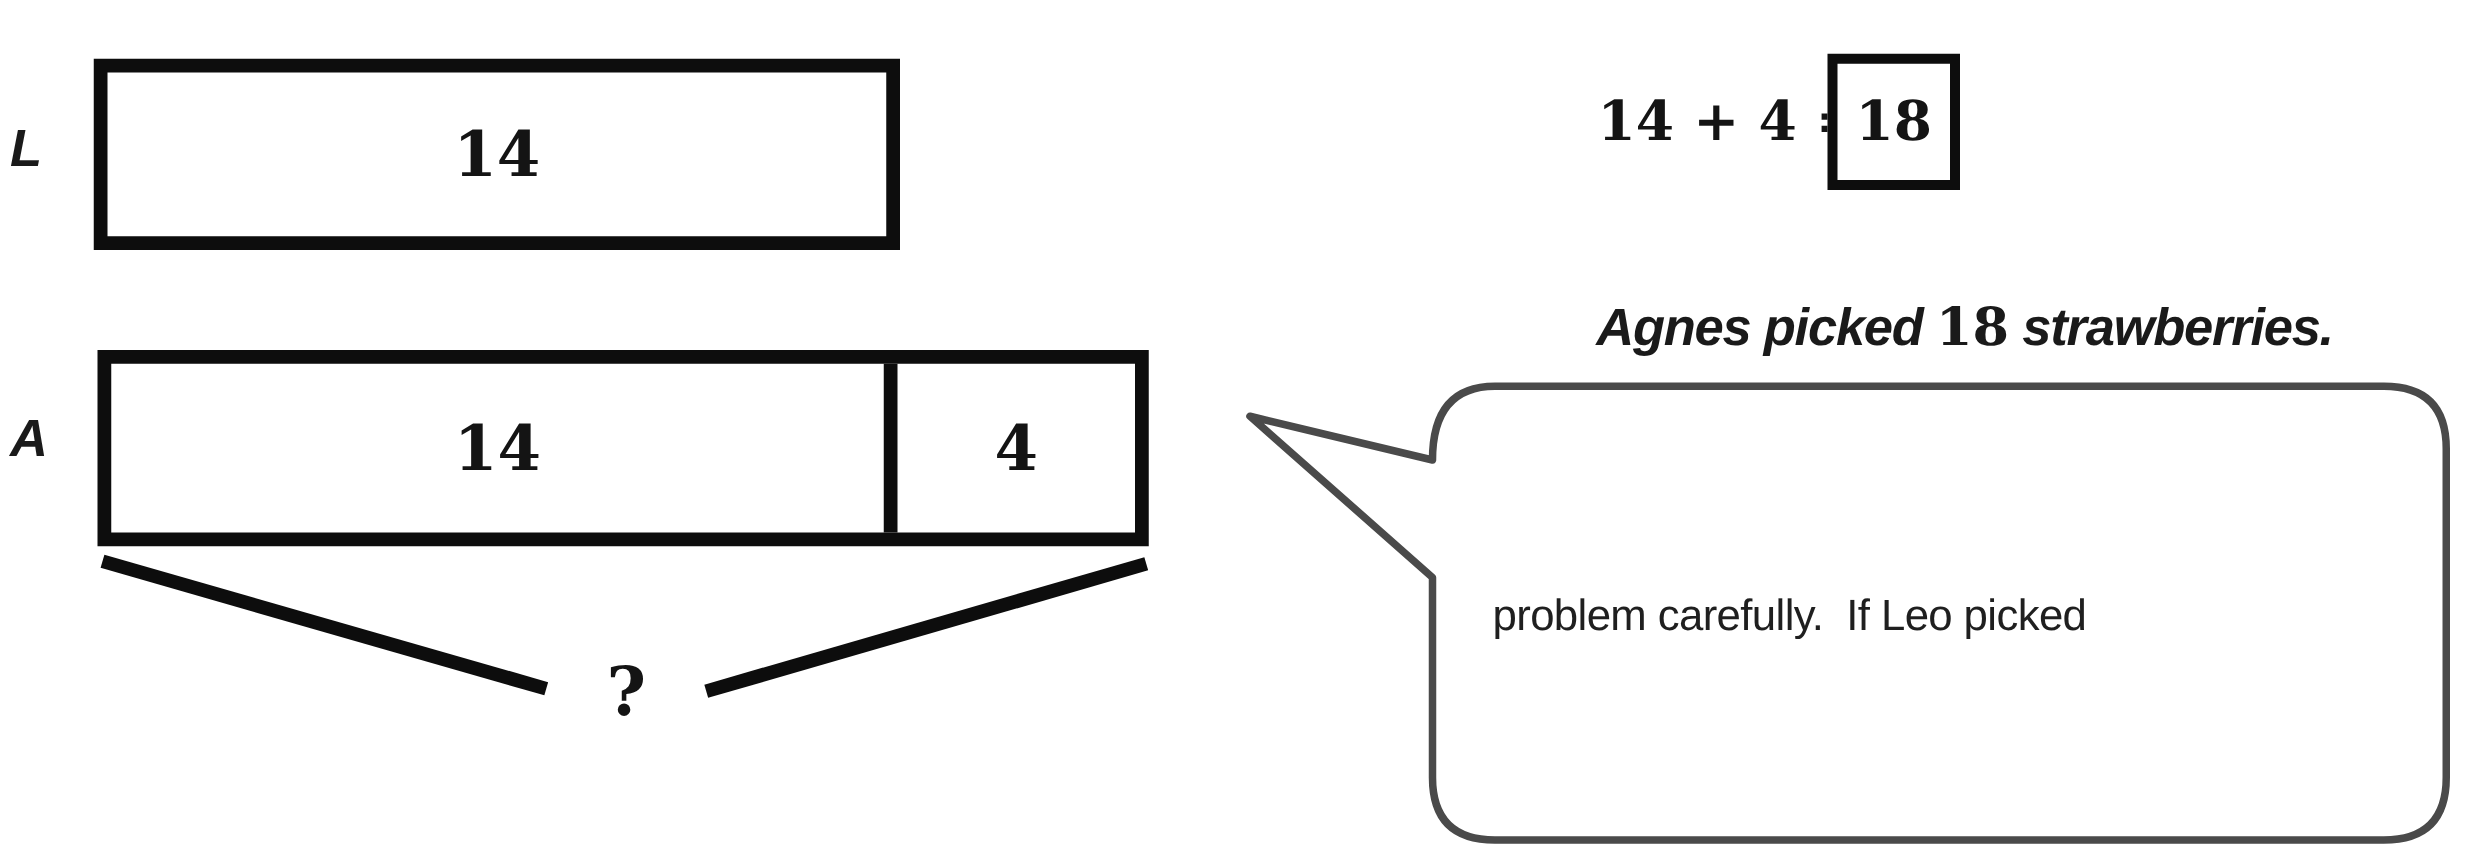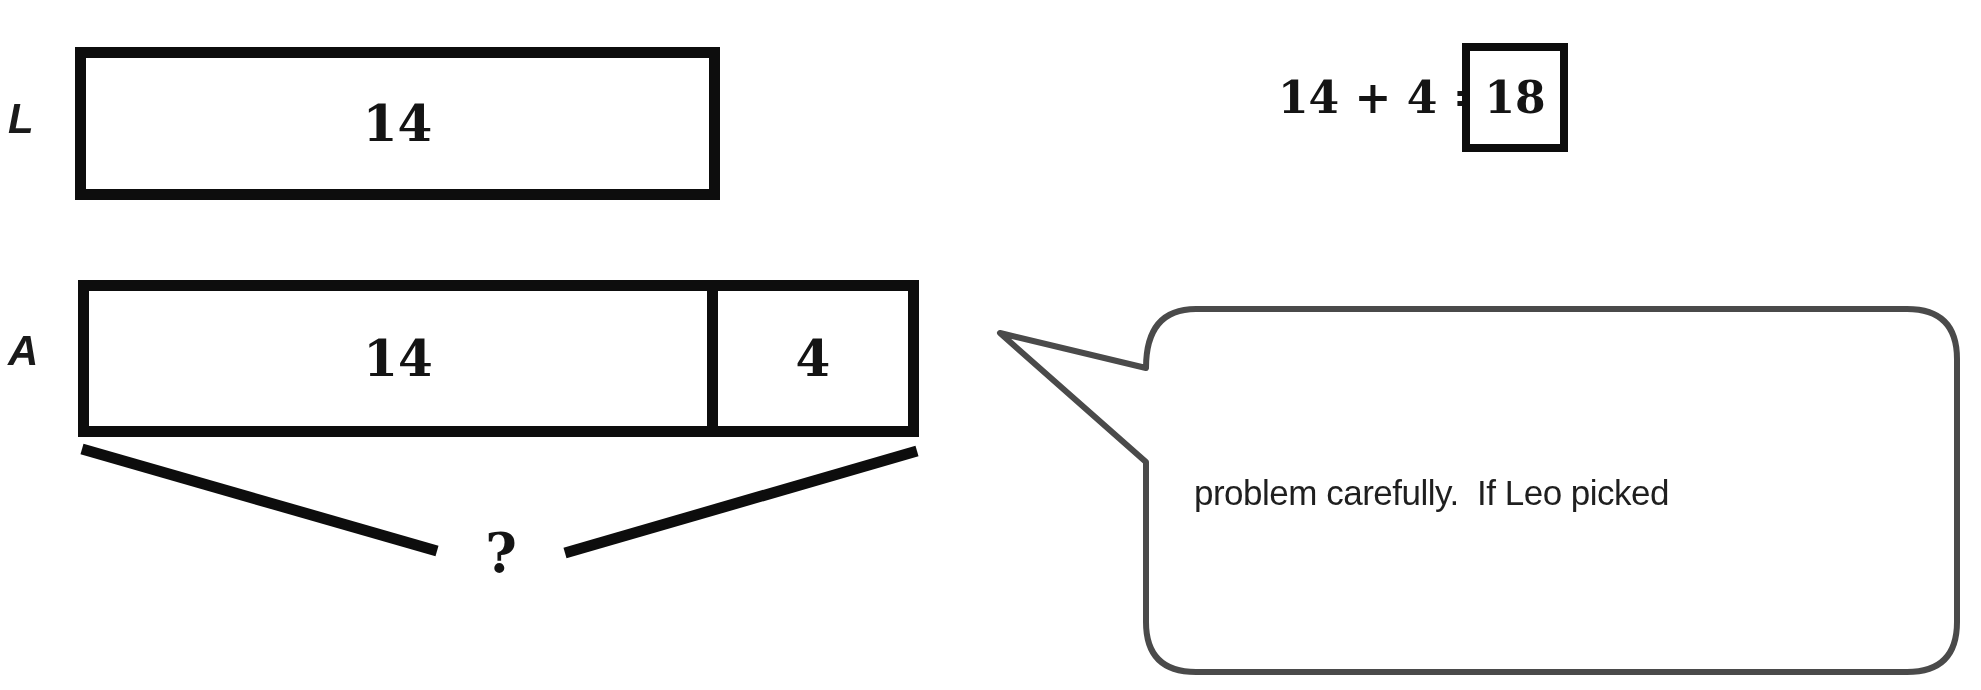--- a/index.html
+++ b/index.html
@@ -109,20 +109,21 @@
              Z" fill="#ffffff" stroke="#4a4a4a" stroke-width="6" stroke-linejoin="round"></path>
   </svg>
 
   <div class="abs qmark" style="left:501px;top:553px;">?</div>
 
   <div class="abs equation" style="left:1278px;top:76px;">14 + 4 =</div>
   <div class="abs answer-box" style="left:1462px;top:43px;width:106px;height:109px;">
     <span class="num" style="font-size:44px;">18</span>
   </div>
 
+  <div class="abs conclusion" style="left:1277px;top:241px;"><span>Agnes picked </span><span class="upright-num">18</span><span> strawberries.</span></div>
 
   <div class="abs bubble-text" style="left:1194px;top:350px;width:740px;">
     <div>problem carefully.  If Leo picked</div>
     
     
     
   </div>
 
 </div>
 

